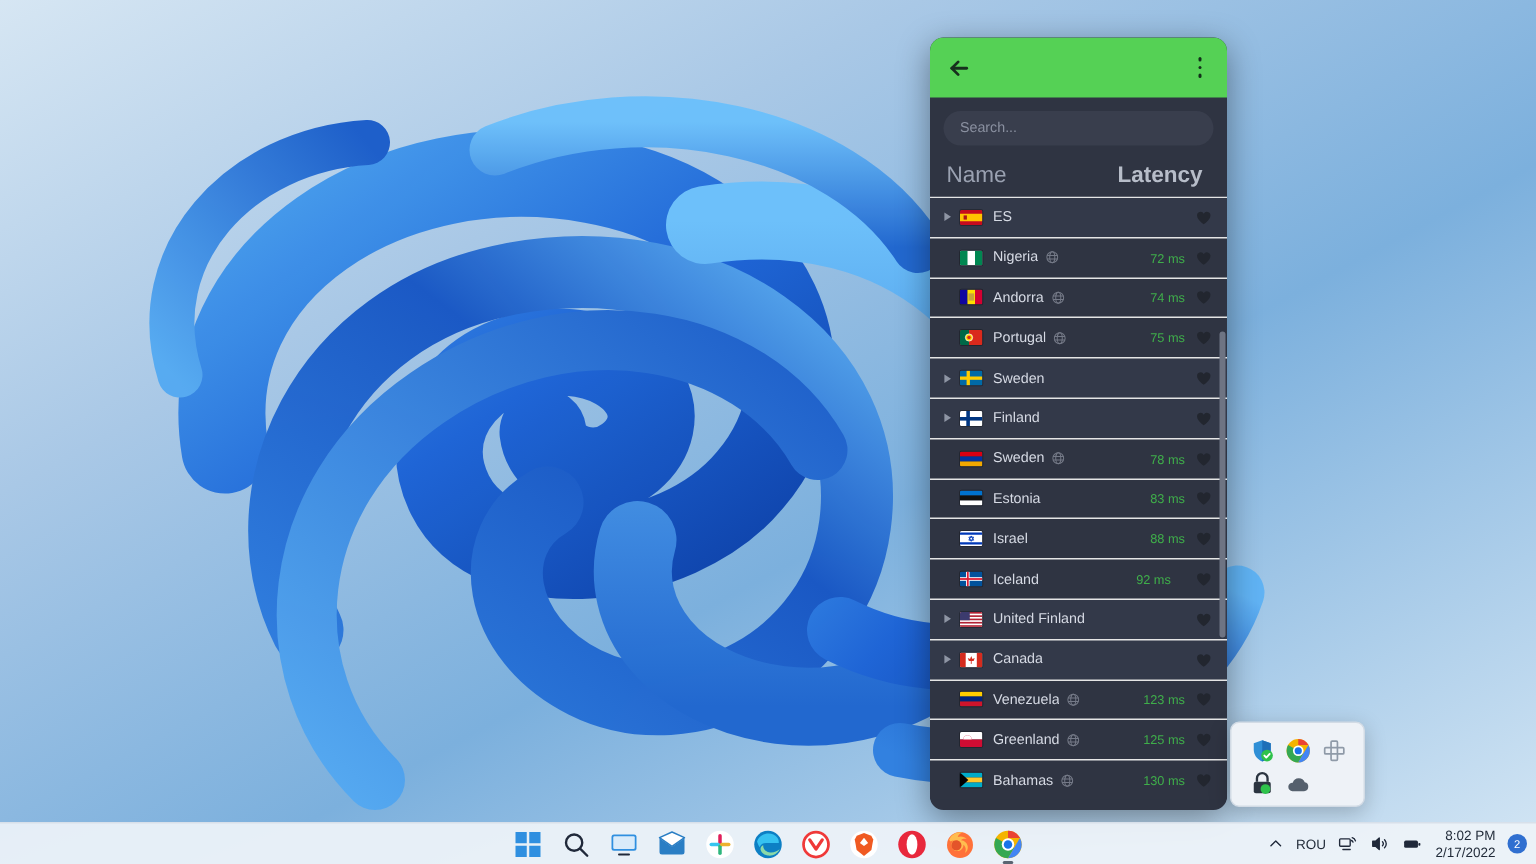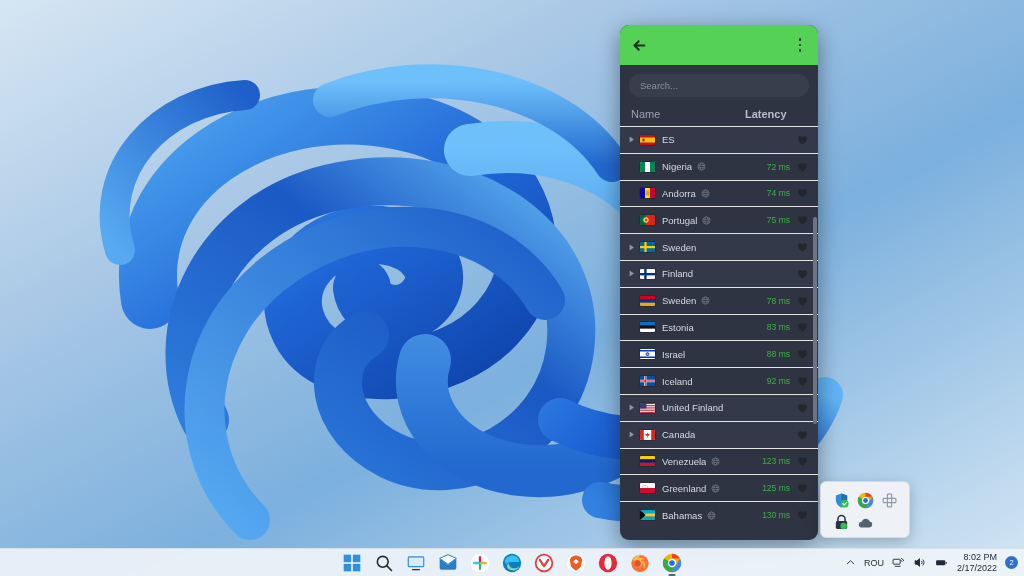--- a/index.html
+++ b/index.html
@@ -84,21 +84,21 @@
     padding: 0 11px;
     outline: none;
   }
   #search-input::placeholder { color: #8a90a0; }
 
   #list-headers {
     display: flex;
     align-items: center;
     padding: 4px 11px 6px 11px;
     color: #9aa1b1;
-    font-size: 11px;
+    font-size: 15px;
     flex: 0 0 auto;
   }
   #col-name { flex: 1 1 auto; }
   #col-latency { width: 62px; text-align: left; font-weight: bold; color: #b7bdc9; }
 
   #country-list {
     flex: 1 1 auto;
     overflow: hidden;
     position: relative;
   }
@@ -518,21 +518,21 @@
             <div class="flag">
               <svg viewBox="0 0 15 10">
                 <rect width="15" height="10" fill="#02529c"></rect>
                 <rect y="3.8" width="15" height="2.4" fill="#fff"></rect>
                 <rect x="4" width="2.4" height="10" fill="#fff"></rect>
                 <rect y="4.4" width="15" height="1.2" fill="#dc1e35"></rect>
                 <rect x="4.6" width="1.2" height="10" fill="#dc1e35"></rect>
               </svg>
             </div>
             <div class="cname">Iceland</div>
-            <div class="lat" style="color: rgb(63, 174, 74);">92 ms</div>
+            <div class="lat" style="color: rgb(63, 174, 74); text-align: center;">92 ms</div>
             <div class="heart">
               <svg width="11" height="10" viewBox="0 0 24 22">
                 <path d="M12 21S2.2 14.7 2.2 8.2A5.2 5.2 0 0 1 12 5.5 5.2 5.2 0 0 1 21.8 8.2C21.8 14.7 12 21 12 21z" fill="#22262f"></path>
               </svg>
             </div>
           </div>
           <div class="row group">
             <div class="caret">
               <svg width="6" height="7" viewBox="0 0 6 7">
                 <path d="M0.6 0.6L5 3.5 0.6 6.4z" fill="#8e95a4"></path>

